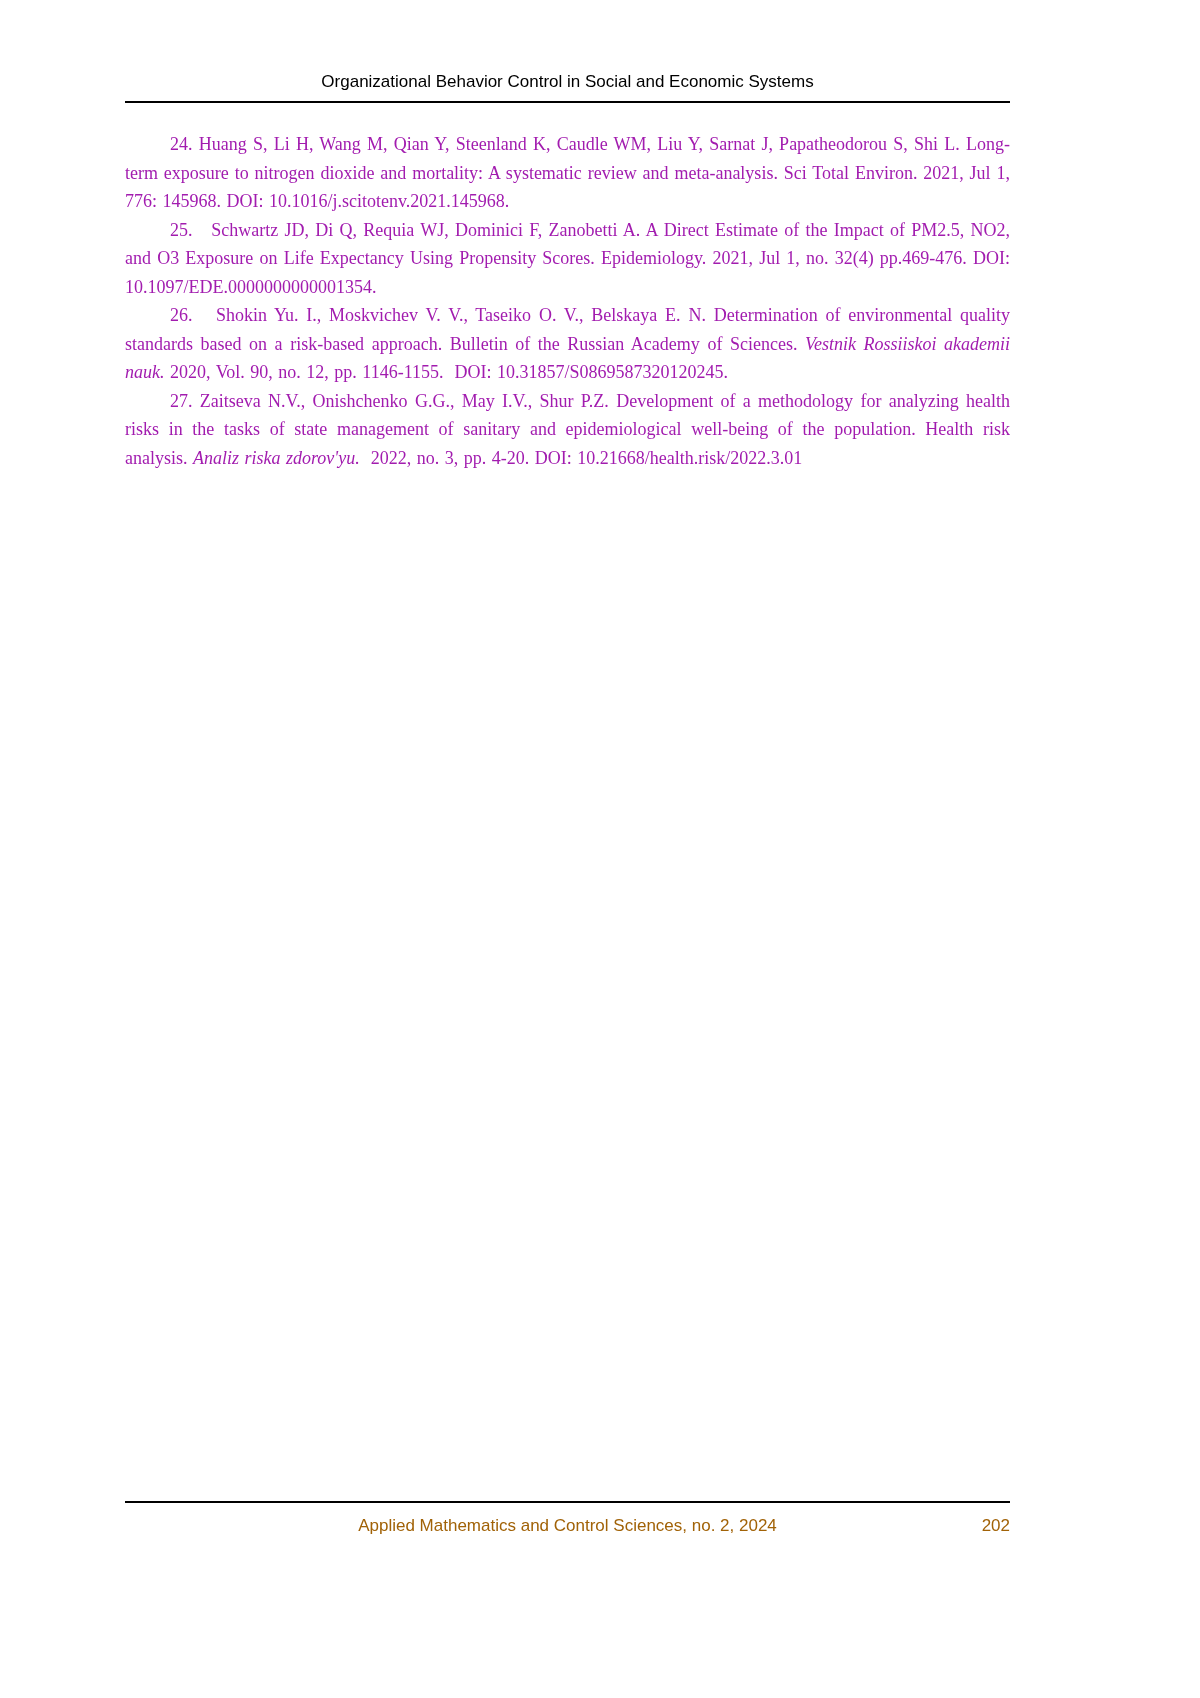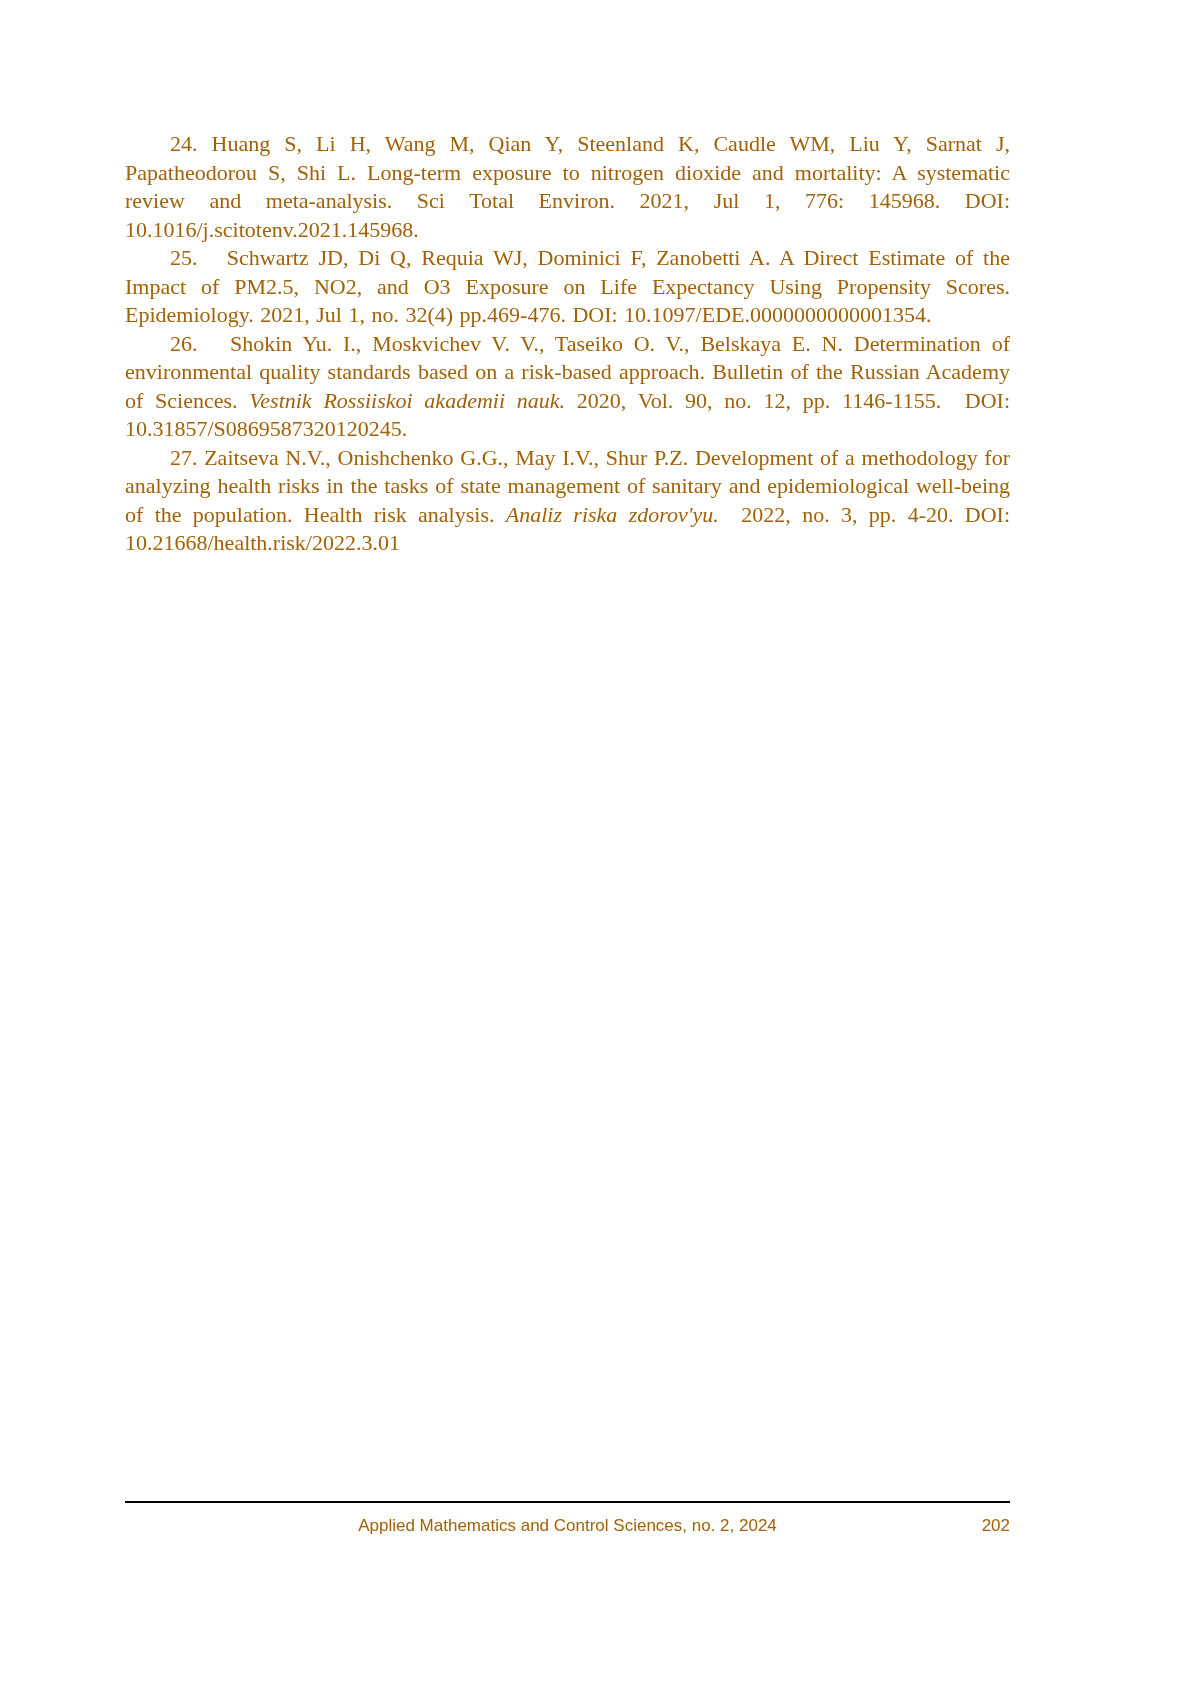--- a/index.html
+++ b/index.html
@@ -32,23 +32,23 @@
   .page-body {
     position: absolute;
     top: 130px;
     left: 125px;
     width: 885px;
   }
   .reference {
     margin: 0;
     text-align: justify;
     text-indent: 45px;
-    font-size: 22px;
+    font-size: 18px;
     line-height: 28.5px;
-    color: #a16207;
+    color: #a21caf;
     word-spacing: 1px;
   }
   .reference .italic {
     font-style: italic;
   }
   .page-footer {
     position: absolute;
     top: 1501px;
     left: 125px;
     width: 885px;
@@ -66,20 +66,23 @@
     position: absolute;
     right: 0;
     top: 0;
   }
 </style>
 </head>
 <body>
 
 <div class="page">
 
+  <header class="page-header">
+    <span>Organizational Behavior Control in Social and Economic Systems</span>
+  </header>
 
   <main class="page-body">
     <div id="references-list">
         <p class="reference"><span>24. Huang S, Li H, Wang M, Qian Y, Steenland K, Caudle WM, Liu Y, Sarnat J, Papatheodorou S, Shi L. Long-term exposure to nitrogen dioxide and mortality: A systematic review and meta-analysis. Sci Total Environ. 2021, Jul 1, 776: 145968. DOI: 10.1016/j.scitotenv.2021.145968.</span></p>
         <p class="reference"><span>25.&nbsp;&nbsp; Schwartz JD, Di Q, Requia WJ, Dominici F, Zanobetti A. A Direct Estimate of the Impact of PM2.5, NO2, and O3 Exposure on Life Expectancy Using Propensity Scores. Epidemiology. 2021, Jul 1, no. 32(4) pp.469-476. DOI: 10.1097/EDE.0000000000001354.</span></p>
         <p class="reference"><span>26.&nbsp;&nbsp; Shokin Yu. I., Moskvichev V. V., Taseiko O. V., Belskaya E. N. Determination of environmental quality standards based on a risk-based approach. Bulletin of the Russian Academy of Sciences. </span><span class="italic">Vestnik Rossiiskoi akademii nauk.</span><span> 2020, Vol. 90, no. 12, pp. 1146-1155.&nbsp; DOI: 10.31857/S0869587320120245.</span></p>
         <p class="reference"><span>27. Zaitseva N.V., Onishchenko G.G., May I.V., Shur P.Z. Development of a methodology for analyzing health risks in the tasks of state management of sanitary and epidemiological well-being of the population. Health risk analysis. </span><span class="italic">Analiz riska zdorov'yu.</span><span>&nbsp; 2022, no. 3, pp. 4-20. DOI: 10.21668/health.risk/2022.3.01</span></p>
       </div>
   </main>
 

